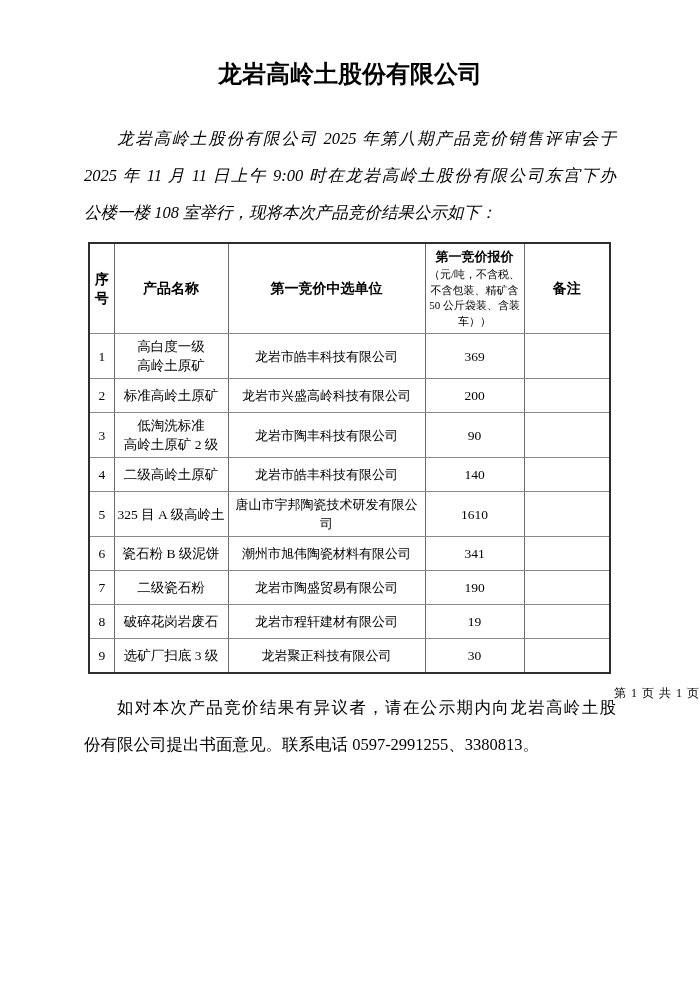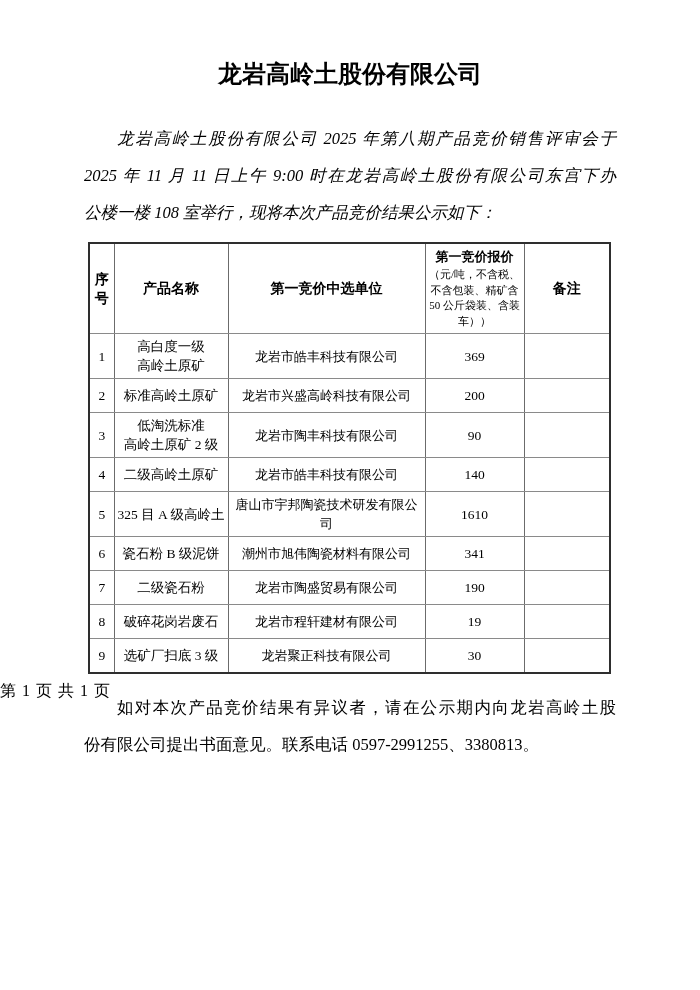--- a/index.html
+++ b/index.html
@@ -71,22 +71,22 @@
     text-align:right;
     font-size:16.5px;
     line-height:37px;
   }
   .sig .sig-company{padding-right:4px;}
   .sig .sig-date{padding-right:32px;}
   .page-footer{
     position:absolute;
     left:0;right:0;
     bottom:60px;
-    text-align:left;
-    font-size:16px;
+    text-align:right;
+    font-size:12px;
     letter-spacing:1px;
   }
 </style>
 </head>
 <body>
 
 <div class="page">
 
   <h1 class="doc-title">龙岩高岭土股份有限公司</h1>
 

